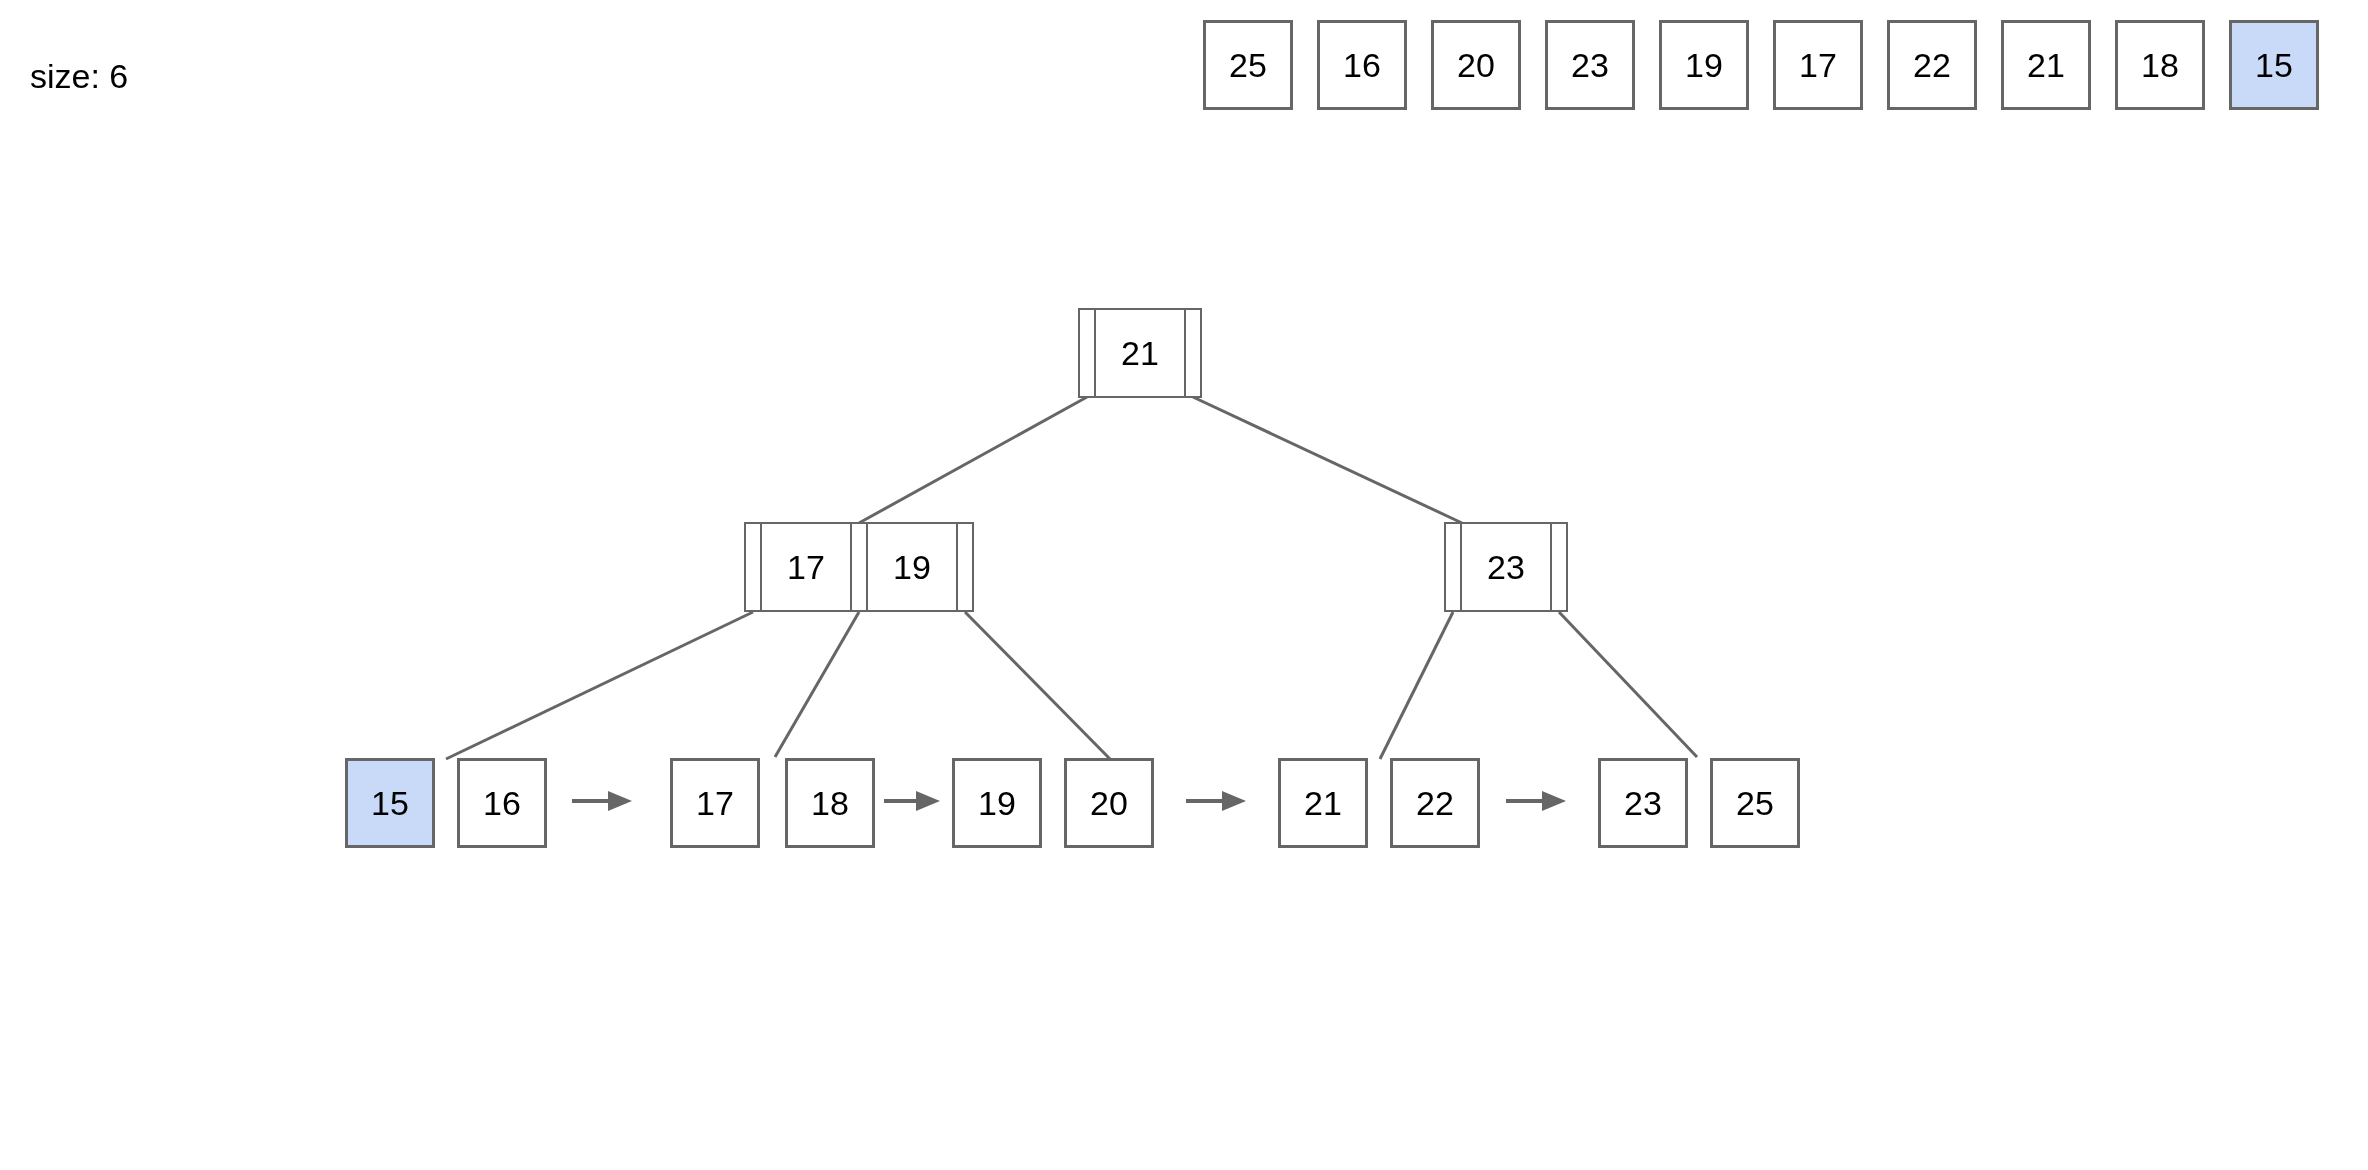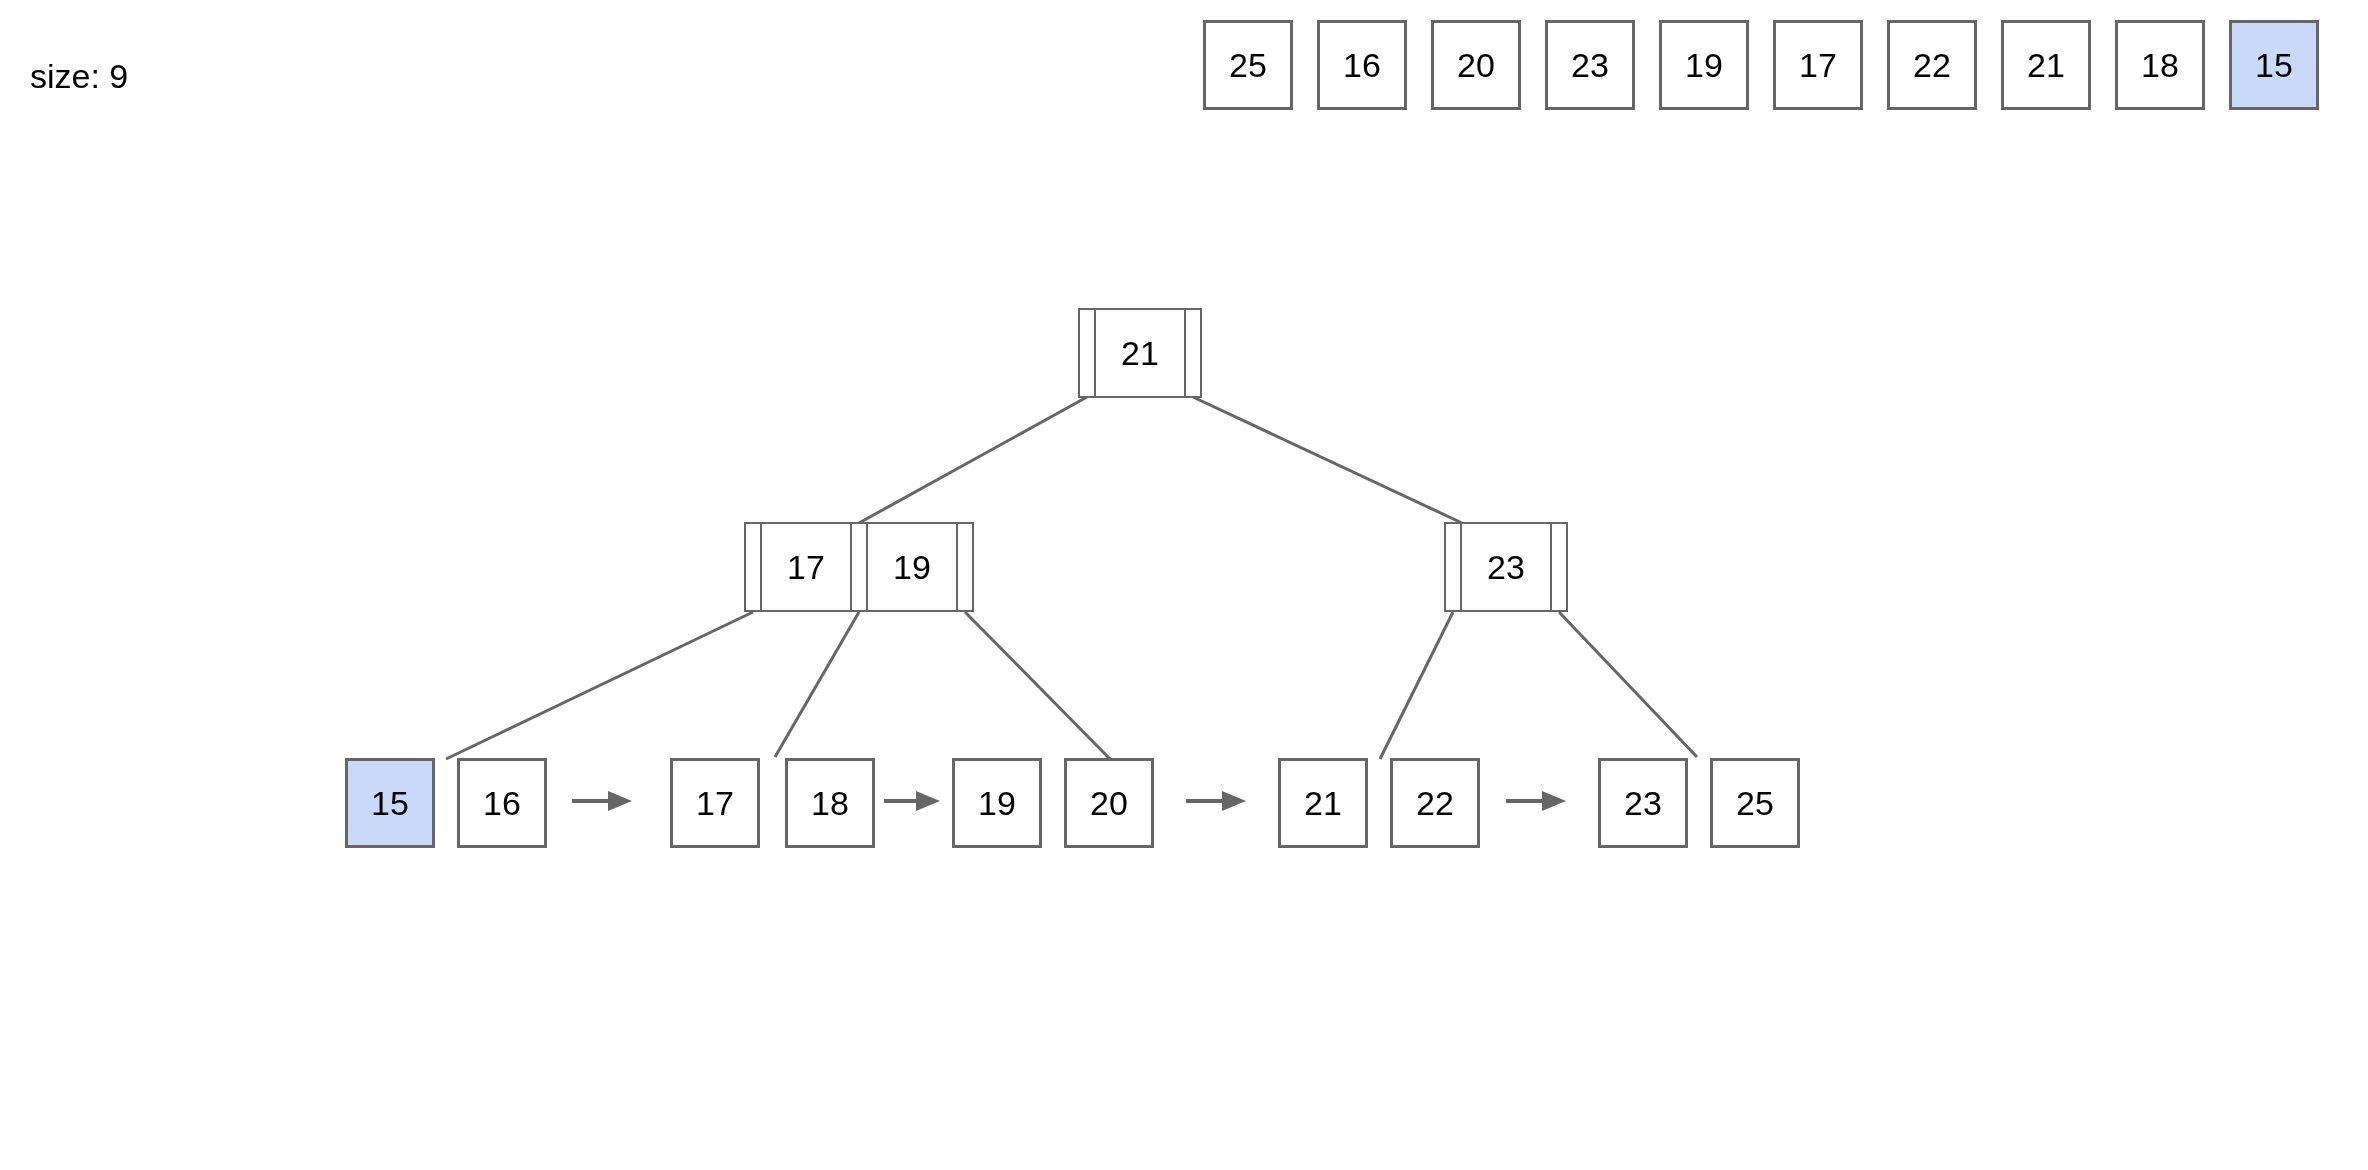--- a/index.html
+++ b/index.html
@@ -83,21 +83,21 @@
     justify-content: center;
     font-size: 34px;
   }
   .leaf.hl { background: var(--hl, #c9daf8); }
 </style>
 </head>
 <body>
 
 <div class="canvas">
 
-  <div class="size-label">size: 9</div>
+  <div class="size-label">size: 6</div>
 
   <div class="queue" id="queue">
       <div class="qbox">25</div>
       <div class="qbox">16</div>
       <div class="qbox">20</div>
       <div class="qbox">23</div>
       <div class="qbox">19</div>
       <div class="qbox">17</div>
       <div class="qbox">22</div>
       <div class="qbox">21</div>

